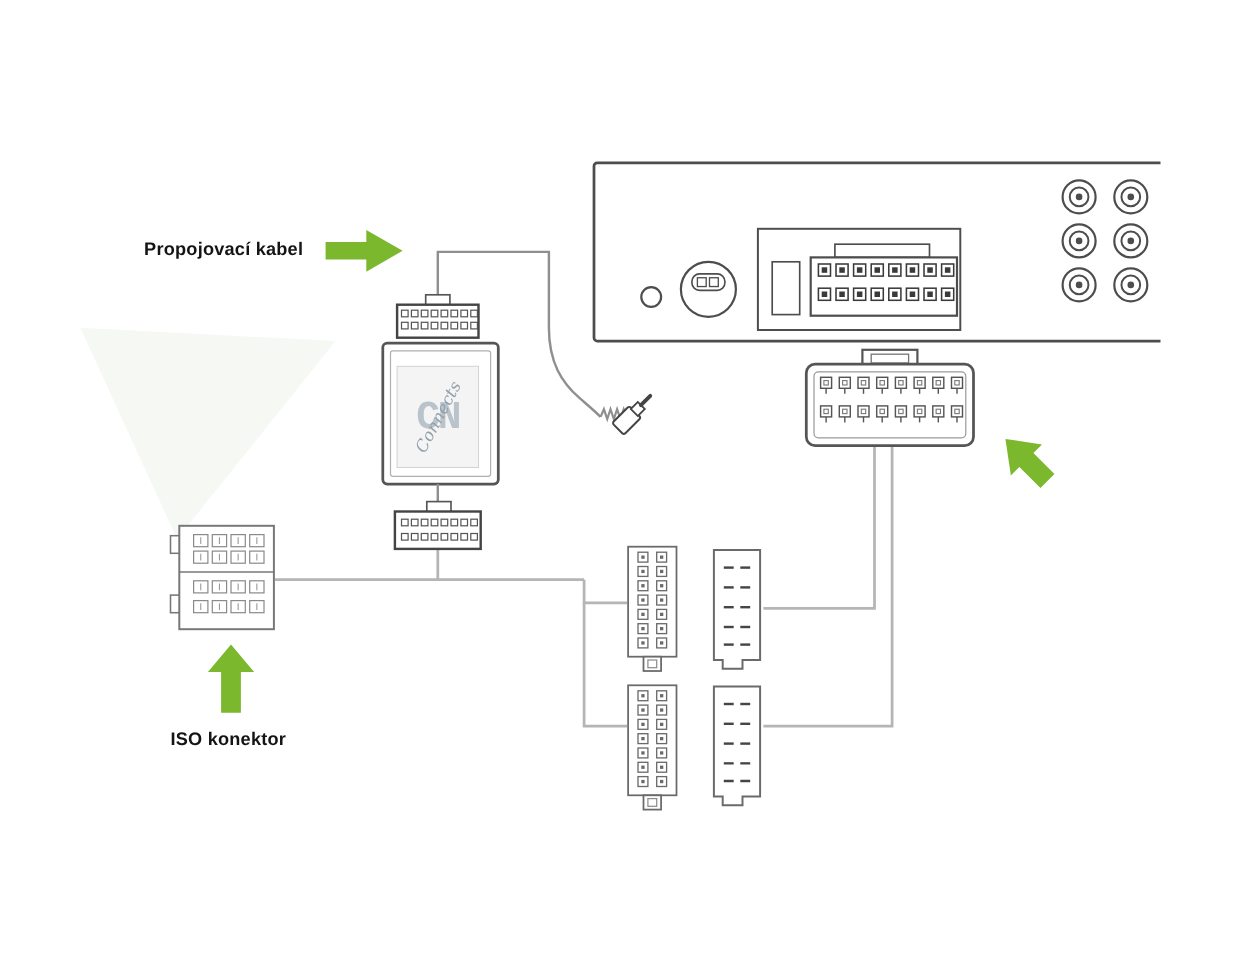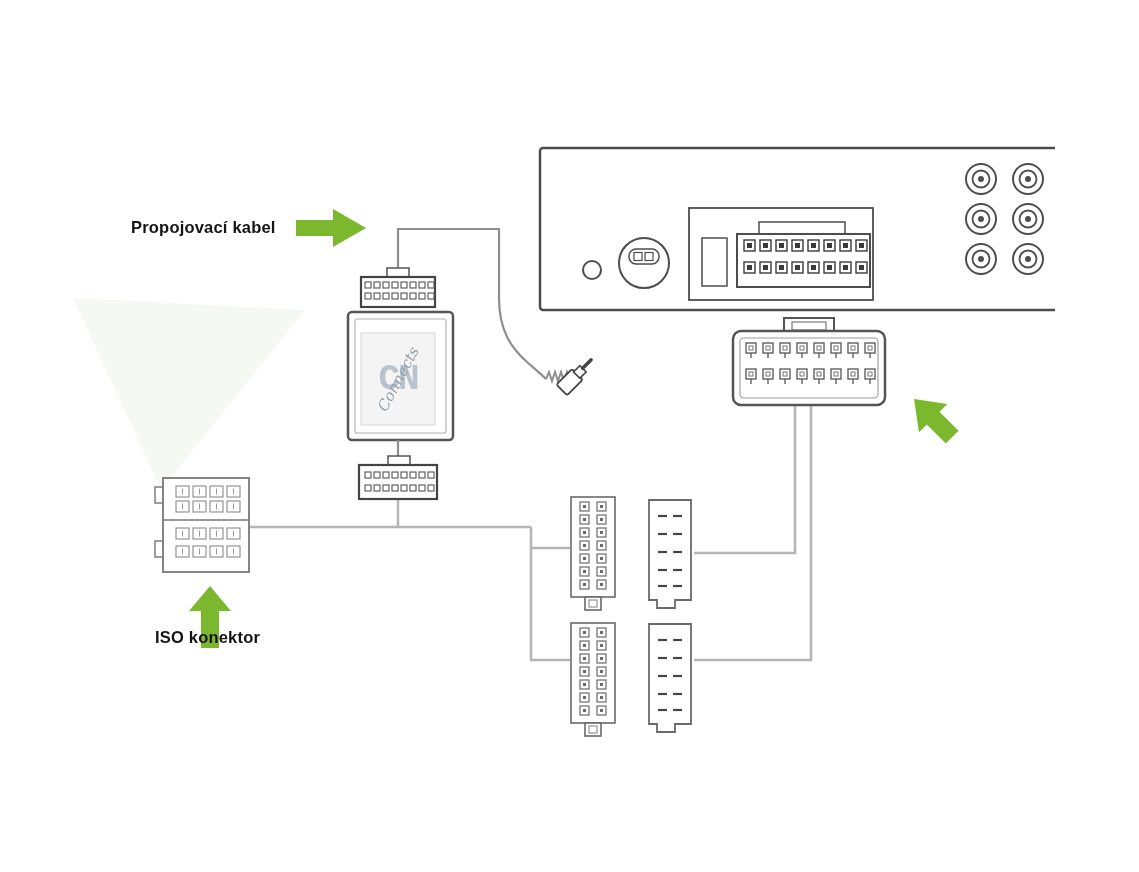--- a/index.html
+++ b/index.html
@@ -242,20 +242,20 @@
   <use href="#slotconn" x="604" y="624"></use>
 
   <polygon points="253,220 290,220 290,209 323,228 290,247 290,236 253,236" fill="#7cb82e"></polygon>
   <polygon points="158,648 158,611 146,611 167,586 188,611 176,611 176,648" fill="#7cb82e"></polygon>
   <g transform="translate(888,416) rotate(-45)">
     <polygon points="-9,30 -9,3 -20,3 0,-24 20,3 9,3 9,30" fill="#7cb82e"></polygon>
   </g>
 </svg>
 
   <div class="diagram-label" style="left:88px; top:218px;">Propojovací kabel</div>
-  <div class="diagram-label" style="left:112px; top:628px;">ISO konektor</div>
+  <div class="diagram-label" style="left:112px; top:663px;">ISO konektor</div>
 
   <div class="logo-overlay" style="left:318px; top:333px; width:74px; height:92px;">
     <span class="logo-main">CN</span>
     <span class="logo-script">Connects</span>
   </div>
 
 </div>
 
 </body></html>

